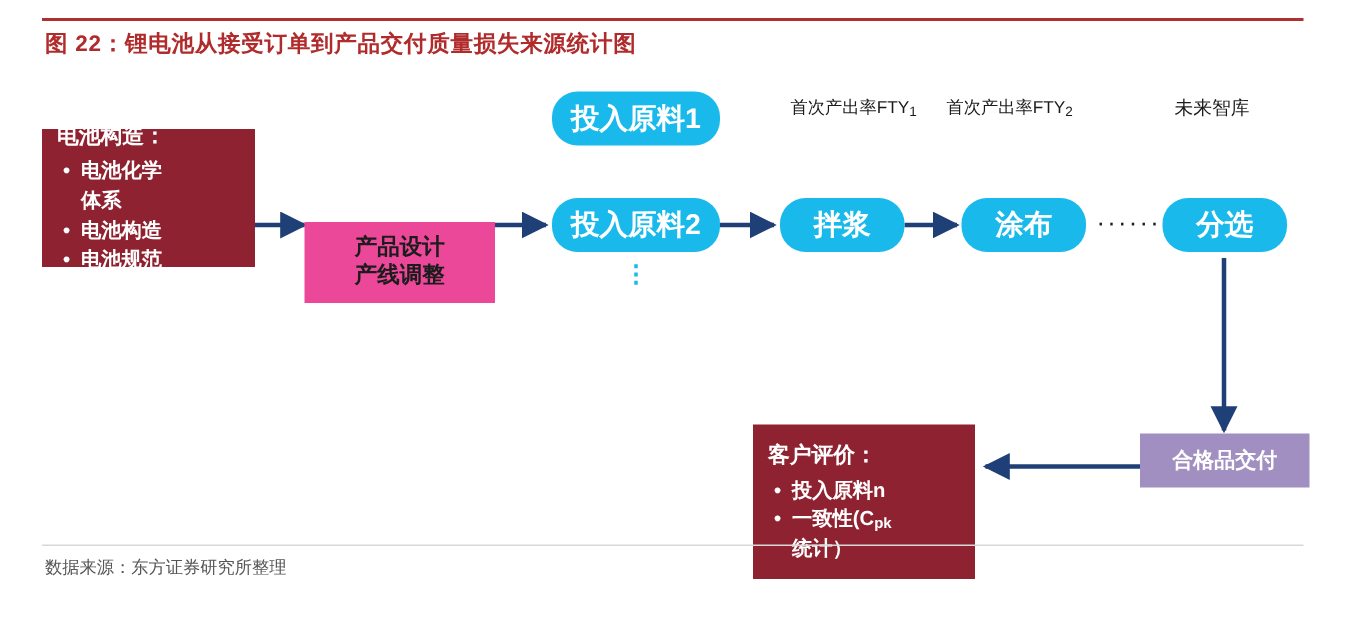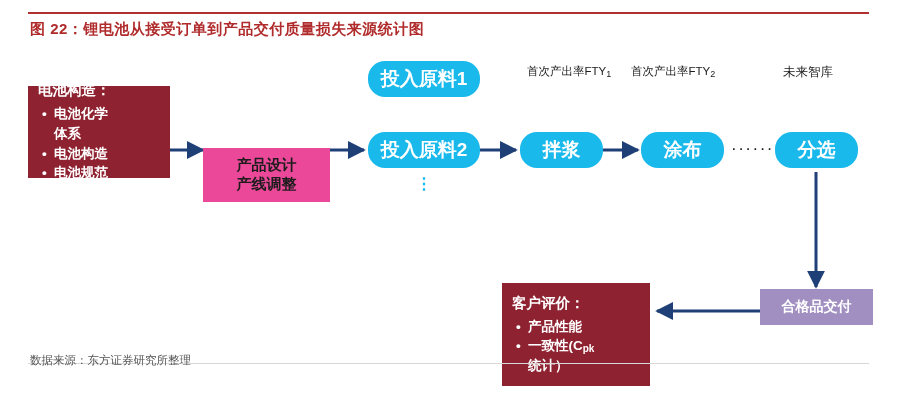--- a/index.html
+++ b/index.html
@@ -43,21 +43,21 @@
     position: absolute;
     left: 28px;
     top: 363px;
     width: 841px;
     height: 1px;
     background: #d8d8d8;
   }
   .source-note {
     position: absolute;
     left: 30px;
-    top: 353px;
+    top: 371px;
     font-size: 11.5px;
     color: #555555;
     white-space: nowrap;
   }
   .watermark {
     position: absolute;
     right: 18px;
     bottom: 8px;
     font-size: 14px;
     color: #5a5a5a;
@@ -248,21 +248,21 @@
     <span>分选</span>
   </div>
 
   <div class="box box-purple" style="left:760px; top:289px; width:113px; height:36px;">
     <span>合格品交付</span>
   </div>
 
   <div class="box box-maroon" style="left:502px; top:255px; width:148px; height:103px;margin-top:28px;">
     <div class="box-title">客户评价：</div>
     <ul class="bullets">
-      <li>产品性能</li>
+      <li>投入原料n</li>
       <li><span>一致性(C</span><span class="cpk-sub">pk</span></li>
       <li class="nobullet">统计）</li>
     </ul>
   </div>
 
   <div class="bottom-rule"></div>
   <div class="source-note">数据来源：东方证券研究所整理</div>
 
 </div>
 

